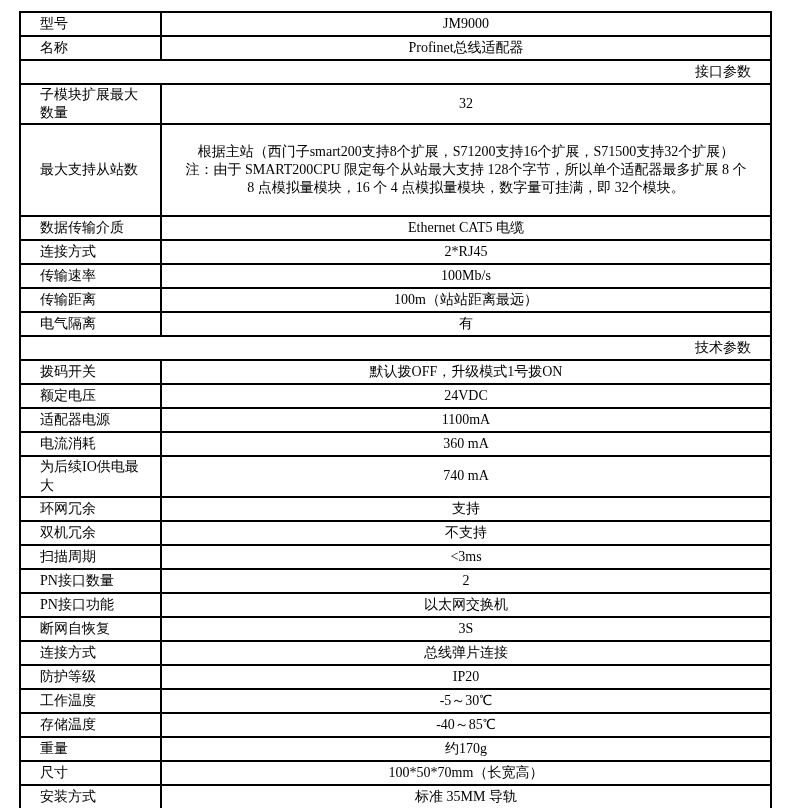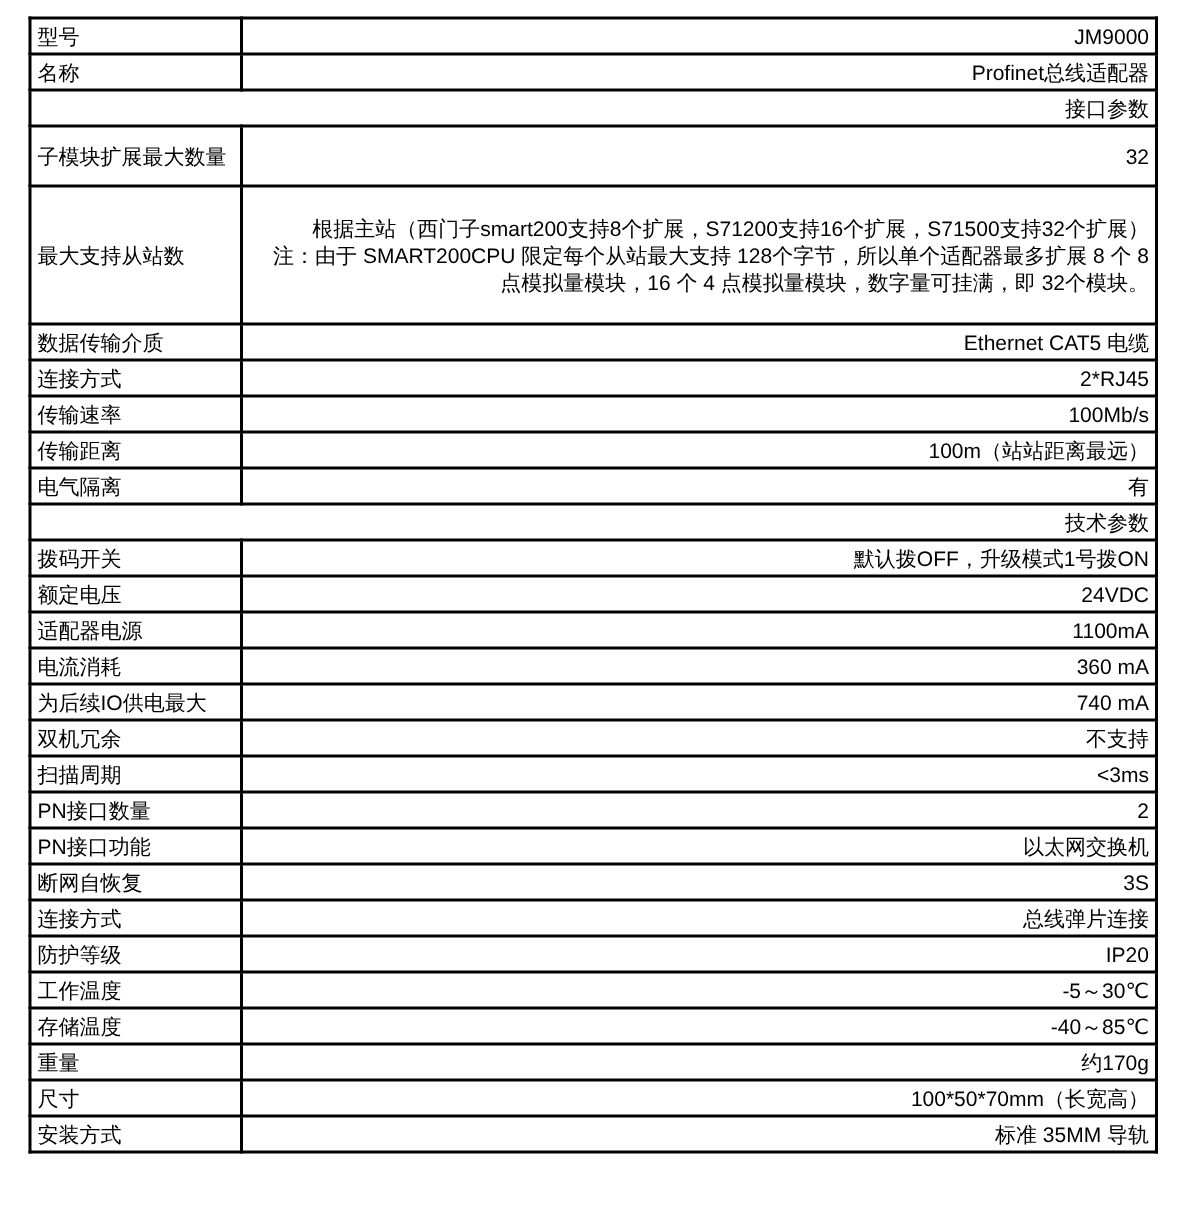--- a/index.html
+++ b/index.html
@@ -25,34 +25,35 @@
   table.spec {
     width: 100%;
     border-collapse: collapse;
     table-layout: fixed;
   }
   table.spec col.c-label { width: 141px; }
   table.spec td {
     border: 2px solid #000000;
     font-size: 14px;
     line-height: 1.3;
-    padding: 1px 4px;
+    padding: 1px 19px;
     overflow: hidden;
+    font-family: Liberation Serif, serif;
   }
   tr.r td { height: 20px; }
   tr.sec td { height: 20px; text-align: right; }
   tr.tall td { height: 36px; }
   tr.xl td { height: 88px; margin-top: 44px; }
   td.lbl {
     text-align: left;
     vertical-align: middle;
     word-break: break-all;
   }
   td.val {
-    text-align: right;
+    text-align: center;
     vertical-align: middle;
     white-space: pre-line;
   }
 </style>
 </head>
 <body>
 
 <div class="page">
   <div class="table-wrap">
     <table class="spec">
@@ -118,20 +119,24 @@
         </tr>
         <tr class="r">
           <td class="lbl">电流消耗</td>
           <td class="val">360 mA</td>
         </tr>
         <tr class="r">
           <td class="lbl">为后续IO供电最大</td>
           <td class="val">740 mA</td>
         </tr>
         <tr class="r">
+          <td class="lbl">环网冗余</td>
+          <td class="val">支持</td>
+        </tr>
+        <tr class="r">
           <td class="lbl">双机冗余</td>
           <td class="val">不支持</td>
         </tr>
         <tr class="r">
           <td class="lbl">扫描周期</td>
           <td class="val">&lt;3ms</td>
         </tr>
         <tr class="r">
           <td class="lbl">PN接口数量</td>
           <td class="val">2</td>

